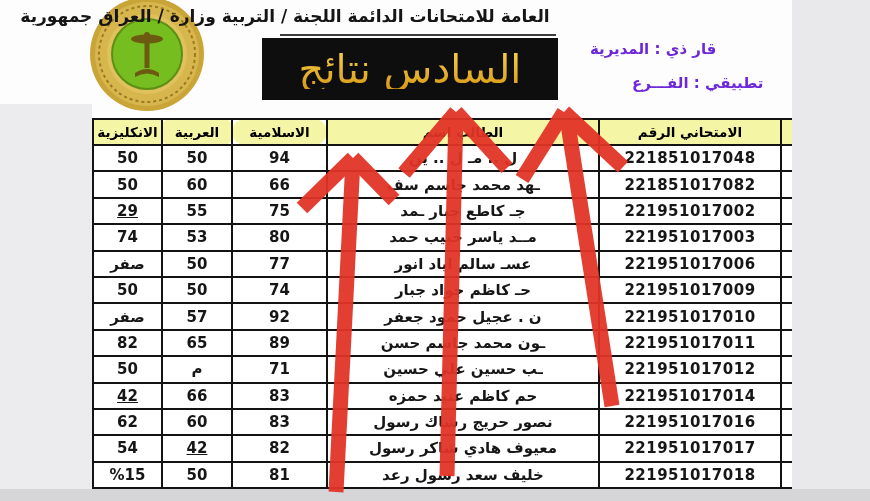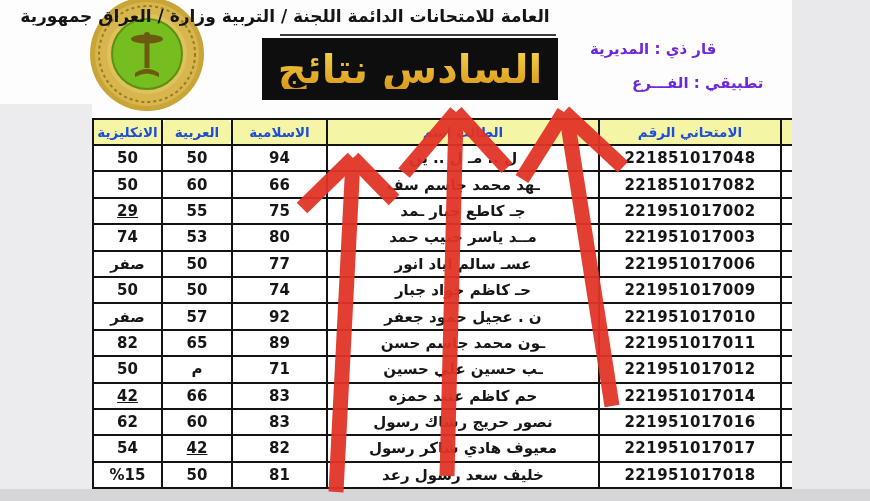--- a/index.html
+++ b/index.html
@@ -24,49 +24,49 @@
     font-size:17px; color:#151515; white-space:nowrap; text-align:center;
   }
   .title-rule{position:absolute; left:280px; top:34px; width:276px; height:2px; background:#3c3c3c; z-index:2;}
 
   
   .banner{
     position:absolute; left:262px; top:38px; width:296px; height:62px; background:#0e0e0e;
     display:flex; align-items:center; justify-content:center; z-index:2;
   }
   .banner-text{
-    font-family:"DejaVu Sans",sans-serif; font-weight:bold; font-size:40px; direction:ltr;
+    font-family:"DejaVu Sans",sans-serif; font-weight:normal; font-size:40px; direction:ltr;
     color:#eebd2a;
     background:linear-gradient(#f6d24a,#d99a18);
     -webkit-background-clip:text; background-clip:text; -webkit-text-fill-color:transparent;
     white-space:nowrap; line-height:1;
   }
 
   
   .meta-line{position:absolute; z-index:2; font-size:15px; color:#6d28d9; white-space:nowrap;}
   .meta-directorate{left:590px; top:40px;}
   .meta-branch{left:588px; top:74px;margin-left:44px;}
 
   
   table.results{
     position:absolute; left:92px; top:118px; width:698px; z-index:2;
     border-collapse:collapse; table-layout:fixed; background:#fff;
   }
   table.results th, table.results td{
     border:2px solid #131313; padding:0; overflow:hidden; white-space:nowrap;
   }
   table.results th{
-    height:24px; background:#f5f5a6; font-size:13.5px; font-weight:bold; color:#1d4ed8;
+    height:24px; background:#f5f5a6; font-size:13.5px; font-weight:bold; color:#000000;
     text-align:center; font-family:"DejaVu Sans",sans-serif; direction:ltr;
   }
   table.results td{
     height:24.4px; font-weight:bold; color:#161616; text-align:center;
     font-size:15px; background:#fff; font-family:"DejaVu Sans",sans-serif;
   }
-  .w-eng{width:67px;} .w-ar{width:68px;border-radius:8px;} .w-isl{width:93px;} .w-name{width:270px;} .w-num{width:180px;} .w-edge{width:20px;}
+  .w-eng{width:67px;} .w-ar{width:68px;border-radius:8px;} .w-isl{width:93px;border-radius:13px;} .w-name{width:270px;} .w-num{width:180px;} .w-edge{width:20px;}
   td.col-name{text-align:right; padding-right:9px; font-size:13.5px; direction:ltr;}
   td.col-number{font-family:"Liberation Sans",sans-serif; font-size:19px; letter-spacing:.5px;border-radius:6px;}
   td.underline{text-decoration:underline;}
   td.highlight{background:#f0f056; color:#1f1fb4;}
 
   
   .arrows{position:absolute; left:0; top:0; z-index:10; pointer-events:none;}
 </style>
 </head>
 <body>

